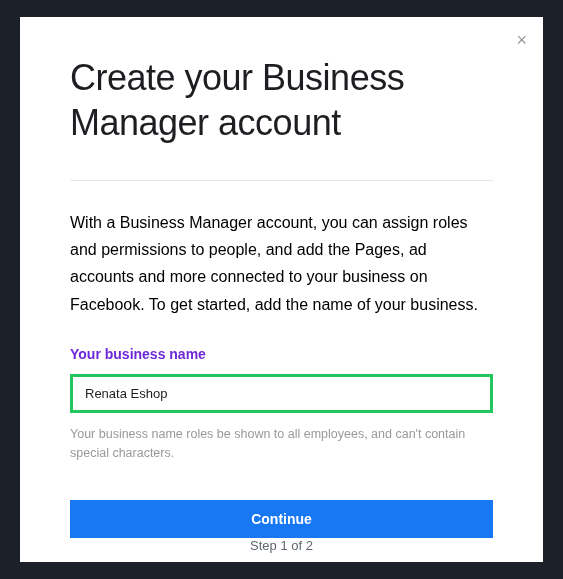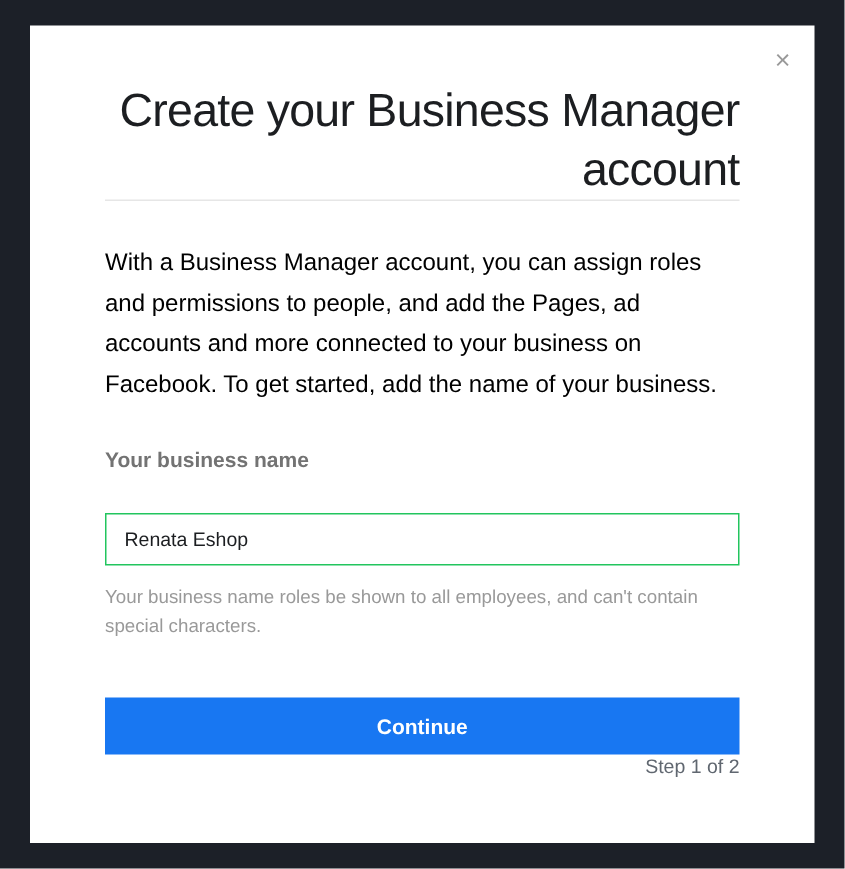--- a/index.html
+++ b/index.html
@@ -28,48 +28,49 @@
       top: 14px;
       right: 16px;
       background: none;
       border: none;
       font-size: 18px;
       color: #999;
       cursor: pointer;
       line-height: 1;
     }
     .title {
-      font-size: 31px;
+      font-size: 36px;
       font-weight: 400;
       color: #1c1e21;
-      text-align: right;
+      text-align: left;
       line-height: 1.25;
+      margin-bottom: 35px;
       letter-spacing: -0.5px;
     }
     .divider {
       border: none;
       border-top: 1px solid #e6e6e6;
       margin-bottom: 28px;
     }
     .description {
       font-size: 16px;
       color: #000000;
       line-height: 1.7;
       margin-bottom: 28px;
     }
     .label {
       font-size: 14px;
       font-weight: 700;
-      color: #737373;
-      margin-bottom: 28px;
+      color: #6d28d9;
+      margin-bottom: 12px;
       display: block;
     }
     .input {
       width: 100%;
-      border: 1px solid #22c55e;
+      border: 3px solid #22c55e;
       padding: 9px 12px;
       font-size: 13px;
       color: #1c1e21;
       margin-bottom: 12px;
       font-family: inherit;
     }
     .hint {
       font-size: 12.5px;
       color: #999;
       line-height: 1.5;
@@ -81,21 +82,21 @@
       color: #fff;
       border: none;
       padding: 11px;
       font-size: 14px;
       font-weight: 700;
       cursor: pointer;
       margin-bottom: 0;
       font-family: inherit;
     }
     .step {
-      text-align: right;
+      text-align: center;
       font-size: 13px;
       color: #606770;
     }
   </style>
 </head>
 <body>
 
 <div class="modal">
   <button class="close-btn">
     <span>×</span>

